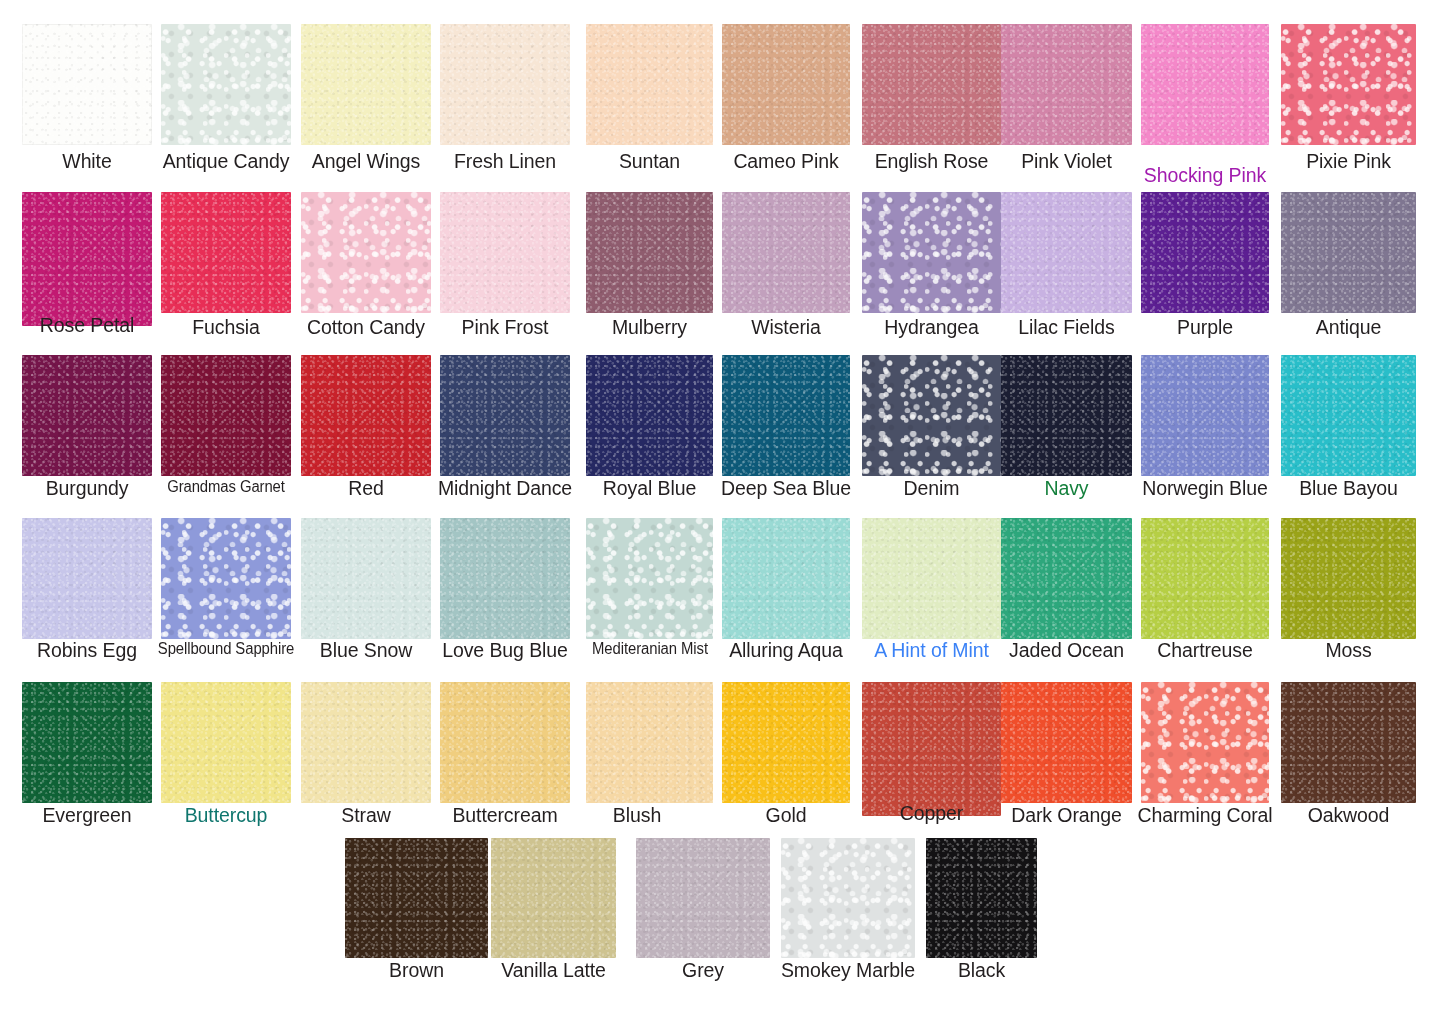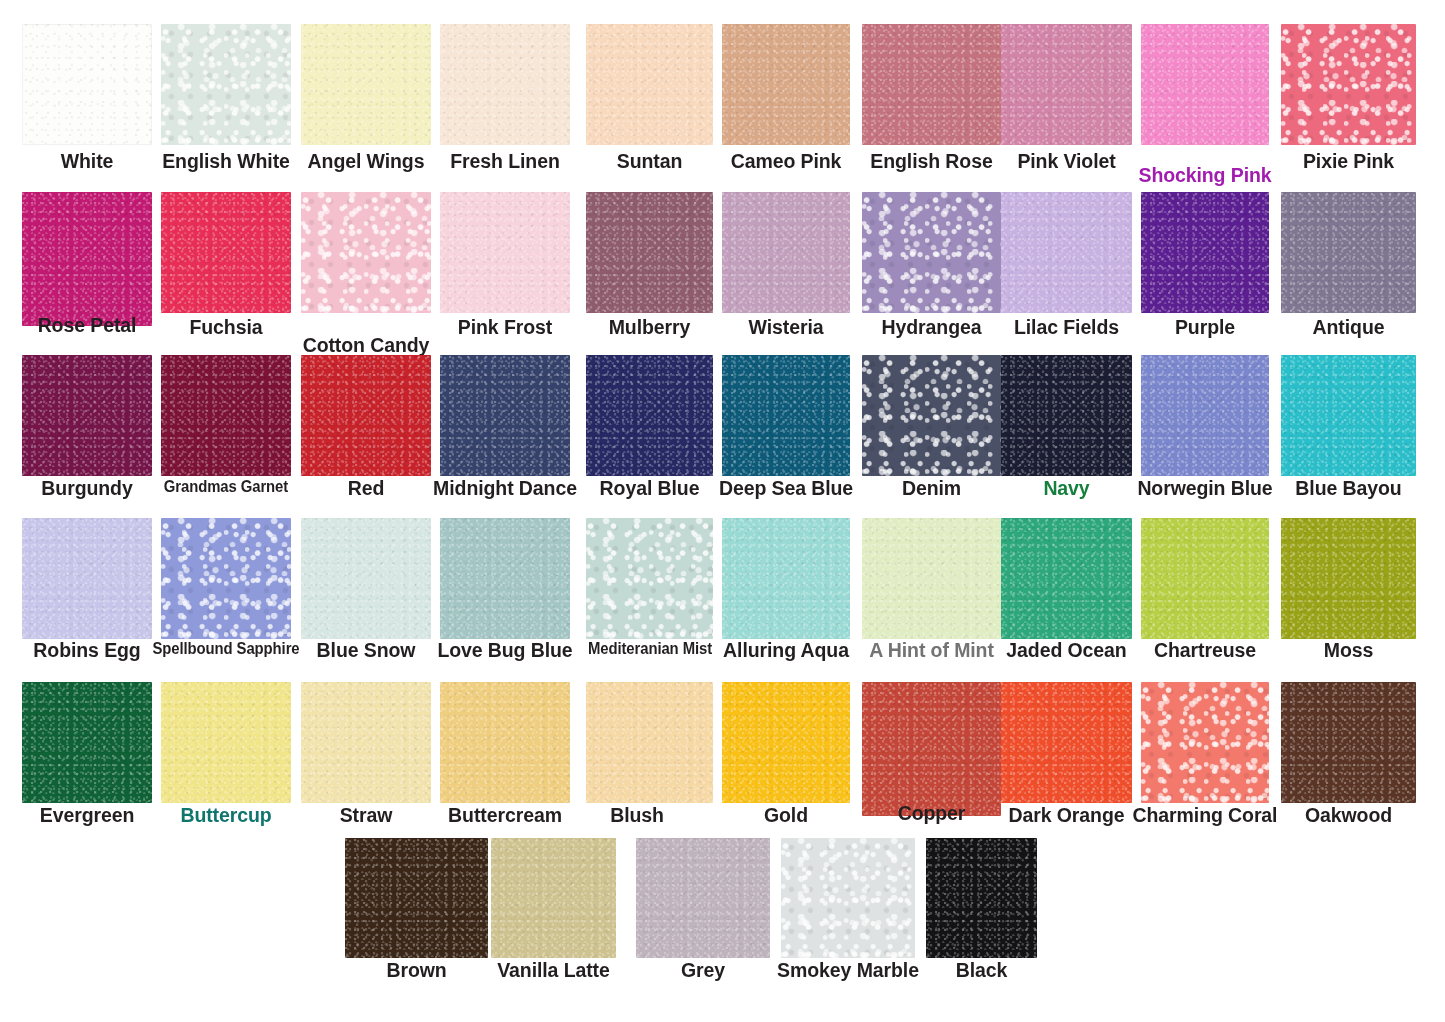--- a/index.html
+++ b/index.html
@@ -13,21 +13,20 @@
     font-family: "Liberation Sans", sans-serif;
     -webkit-font-smoothing: antialiased;
     overflow: hidden;
     position: relative;
   }
 
   #chart {
     position: relative;
     width: 1445px;
     height: 936px;
-    font-weight: bold;
   }
 
   .swatch-cell {
     position: absolute;
   }
 
   .swatch-chip {
     position: absolute;
     left: 0;
     top: 0;
@@ -89,21 +88,21 @@
 <body>
 
 <div id="chart" style="background: rgb(255, 255, 255);">
     <div class="swatch-cell" style="left: 22px; top: 24px; width: 130px; height: 121px;">
       <div class="swatch-chip" style="background: rgb(253, 253, 251); box-shadow: rgb(241, 241, 239) 0px 0px 0px 1px inset;"></div>
     </div>
     <div class="swatch-label" style="left: 87px; top: 152px; color: rgb(35, 31, 32);">White</div>
     <div class="swatch-cell" style="left: 161px; top: 24px; width: 130px; height: 121px;">
       <div class="swatch-chip mottled" style="background: rgb(221, 231, 225);"></div>
     </div>
-    <div class="swatch-label" style="left: 226px; top: 152px; color: rgb(35, 31, 32);">English White</div>
+    <div class="swatch-label" style="left: 226px; top: 152px; color: rgb(35, 31, 32);">Antique Candy</div>
     <div class="swatch-cell" style="left: 301px; top: 24px; width: 130px; height: 121px;">
       <div class="swatch-chip" style="background: rgb(244, 240, 192);"></div>
     </div>
     <div class="swatch-label" style="left: 366px; top: 152px; color: rgb(35, 31, 32);">Angel Wings</div>
     <div class="swatch-cell" style="left: 440px; top: 24px; width: 130px; height: 121px;">
       <div class="swatch-chip" style="background: rgb(247, 230, 213);"></div>
     </div>
     <div class="swatch-label" style="left: 505px; top: 152px; color: rgb(35, 31, 32);">Fresh Linen</div>
     <div class="swatch-cell" style="left: 586px; top: 24px; width: 127px; height: 121px;">
       <div class="swatch-chip" style="background: rgb(249, 217, 189);"></div>
@@ -133,21 +132,21 @@
       <div class="swatch-chip" style="background: rgb(194, 26, 114);"></div>
     </div>
     <div class="swatch-label" style="left: 87px; top: 316px; color: rgb(35, 31, 32);">Rose Petal</div>
     <div class="swatch-cell" style="left: 161px; top: 192px; width: 130px; height: 121px;">
       <div class="swatch-chip" style="background: rgb(232, 46, 86);"></div>
     </div>
     <div class="swatch-label" style="left: 226px; top: 318px; color: rgb(35, 31, 32);">Fuchsia</div>
     <div class="swatch-cell" style="left: 301px; top: 192px; width: 130px; height: 121px;">
       <div class="swatch-chip mottled" style="background: rgb(245, 192, 206);"></div>
     </div>
-    <div class="swatch-label" style="left: 366px; top: 318px; color: rgb(35, 31, 32); margin-top: 18px;">Cotton Candy</div>
+    <div class="swatch-label" style="left: 366px; top: 318px; color: rgb(35, 31, 32);">Cotton Candy</div>
     <div class="swatch-cell" style="left: 440px; top: 192px; width: 130px; height: 121px;">
       <div class="swatch-chip" style="background: rgb(247, 211, 221);"></div>
     </div>
     <div class="swatch-label" style="left: 505px; top: 318px; color: rgb(35, 31, 32);">Pink Frost</div>
     <div class="swatch-cell" style="left: 586px; top: 192px; width: 127px; height: 121px;">
       <div class="swatch-chip" style="background: rgb(143, 92, 110);"></div>
     </div>
     <div class="swatch-label" style="left: 649.5px; top: 318px; color: rgb(35, 31, 32);">Mulberry</div>
     <div class="swatch-cell" style="left: 722px; top: 192px; width: 128px; height: 121px;">
       <div class="swatch-chip" style="background: rgb(194, 160, 189);"></div>
@@ -229,21 +228,21 @@
       <div class="swatch-chip mottled" style="background: rgb(195, 217, 211);"></div>
     </div>
     <div class="swatch-label condensed" style="left: 649.5px; top: 641px; color: rgb(35, 31, 32);">Mediteranian Mist</div>
     <div class="swatch-cell" style="left: 722px; top: 518px; width: 128px; height: 121px;">
       <div class="swatch-chip" style="background: rgb(154, 218, 212);"></div>
     </div>
     <div class="swatch-label" style="left: 786px; top: 641px; color: rgb(35, 31, 32);">Alluring Aqua</div>
     <div class="swatch-cell" style="left: 862px; top: 518px; width: 139px; height: 121px;">
       <div class="swatch-chip" style="background: rgb(224, 236, 194);"></div>
     </div>
-    <div class="swatch-label" style="left: 931.5px; top: 641px; color: #737373;">A Hint of Mint</div>
+    <div class="swatch-label" style="left: 931.5px; top: 641px; color: #3b82f6;">A Hint of Mint</div>
     <div class="swatch-cell" style="left: 1001px; top: 518px; width: 131px; height: 121px;">
       <div class="swatch-chip" style="background: rgb(45, 167, 124);"></div>
     </div>
     <div class="swatch-label" style="left: 1066.5px; top: 641px; color: rgb(35, 31, 32);">Jaded Ocean</div>
     <div class="swatch-cell" style="left: 1141px; top: 518px; width: 128px; height: 121px;">
       <div class="swatch-chip" style="background: rgb(182, 207, 69);"></div>
     </div>
     <div class="swatch-label" style="left: 1205px; top: 641px; color: rgb(35, 31, 32);">Chartreuse</div>
     <div class="swatch-cell" style="left: 1281px; top: 518px; width: 135px; height: 121px;">
       <div class="swatch-chip" style="background: rgb(154, 163, 24);"></div>

